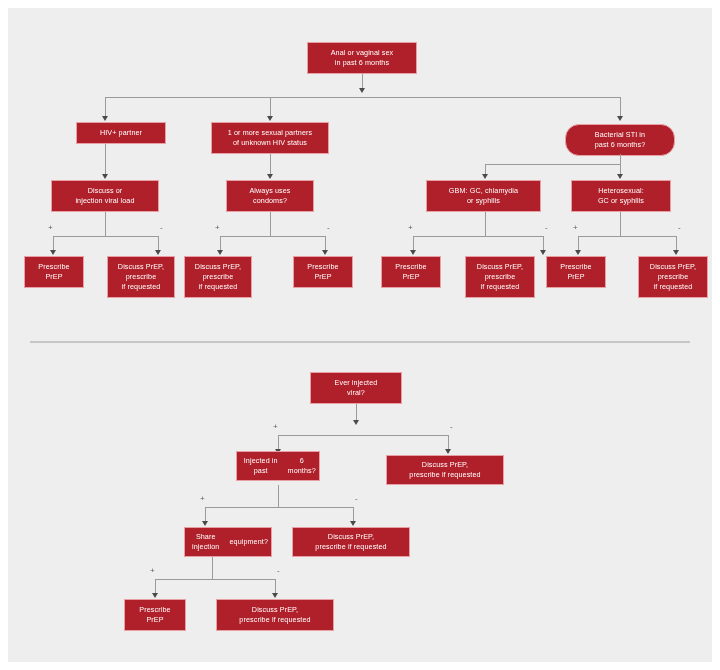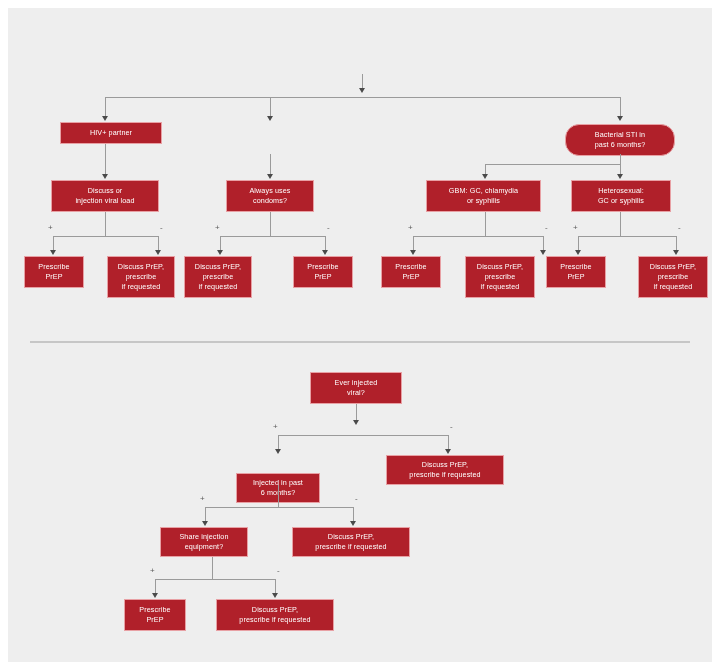--- a/index.html
+++ b/index.html
@@ -49,36 +49,44 @@
     position:absolute;
     height:2px;
     background:#c6c6c6;
   }
 </style>
 </head>
 <body>
 
 <div id="canvas">
 
+  <div class="box" style="left:299px;top:34px;width:110px;height:32px;flex-direction:column;">
+    <span>Anal or vaginal sex</span>
+    <span>in past 6 months</span>
+  </div>
 
   <div class="ln v" style="left:354px;top:66px;height:16px;"></div>
   <div class="arrow" style="left:350.5px;top:80px;"></div>
 
   <div class="ln h" style="left:97px;top:89px;width:515px;"></div>
   <div class="ln v" style="left:97px;top:89px;height:21px;"></div>
   <div class="ln v" style="left:262px;top:89px;height:21px;"></div>
   <div class="ln v" style="left:612px;top:89px;height:21px;"></div>
   <div class="arrow" style="left:93.5px;top:108px;"></div>
   <div class="arrow" style="left:258.5px;top:108px;"></div>
   <div class="arrow" style="left:608.5px;top:108px;"></div>
 
-  <div class="box" style="left:52px;top:114px;width:102px;height:22px;flex-direction:column;">
+  <div class="box" style="left:68px;top:114px;width:90px;height:22px;flex-direction:column;">
     <span>HIV+ partner</span>
   </div>
 
+  <div class="box" style="left:203px;top:114px;width:118px;height:32px;flex-direction:column;">
+    <span>1 or more sexual partners</span>
+    <span>of unknown HIV status</span>
+  </div>
 
   <div class="box" style="left:557px;top:116px;width:110px;height:32px;flex-direction:column;border-radius:14px;">
     <span>Bacterial STI in</span>
     <span>past 6 months?</span>
   </div>
 
   <div class="ln v" style="left:97px;top:136px;height:32px;"></div>
   <div class="arrow" style="left:93.5px;top:166px;"></div>
 
   <div class="ln v" style="left:262px;top:146px;height:22px;"></div>
@@ -202,40 +210,40 @@
   <div class="arrow" style="left:344.5px;top:412px;"></div>
 
   <div class="ln h" style="left:270px;top:427px;width:170px;"></div>
   <div class="ln v" style="left:270px;top:427px;height:16px;"></div>
   <div class="ln v" style="left:440px;top:427px;height:16px;"></div>
   <div class="arrow" style="left:266.5px;top:441px;"></div>
   <div class="arrow" style="left:436.5px;top:441px;"></div>
   <div class="sign" style="left:265px;top:415px;">+</div>
   <div class="sign" style="left:442px;top:415px;">-</div>
 
-  <div class="box" style="left:228px;top:465px;width:84px;height:30px;flex-direction:column;">
+  <div class="box" style="left:228px;top:443px;width:84px;height:30px;">
     <span>Injected in past</span>
     <span>6 months?</span>
   </div>
 
   <div class="box" style="left:378px;top:447px;width:118px;height:30px;flex-direction:column;">
     <span>Discuss PrEP,</span>
     <span>prescribe if requested</span>
   </div>
 
   <div class="ln v" style="left:270px;top:477px;height:22px;"></div>
   <div class="ln h" style="left:197px;top:499px;width:148px;"></div>
   <div class="ln v" style="left:197px;top:499px;height:16px;"></div>
   <div class="ln v" style="left:345px;top:499px;height:16px;"></div>
   <div class="arrow" style="left:193.5px;top:513px;"></div>
   <div class="arrow" style="left:341.5px;top:513px;"></div>
   <div class="sign" style="left:192px;top:487px;">+</div>
   <div class="sign" style="left:347px;top:487px;">-</div>
 
-  <div class="box" style="left:152px;top:519px;width:88px;height:30px;flex-direction:column;">
+  <div class="box" style="left:176px;top:519px;width:88px;height:30px;">
     <span>Share injection</span>
     <span>equipment?</span>
   </div>
 
   <div class="box" style="left:284px;top:519px;width:118px;height:30px;flex-direction:column;">
     <span>Discuss PrEP,</span>
     <span>prescribe if requested</span>
   </div>
 
   <div class="ln v" style="left:204px;top:549px;height:22px;"></div>

